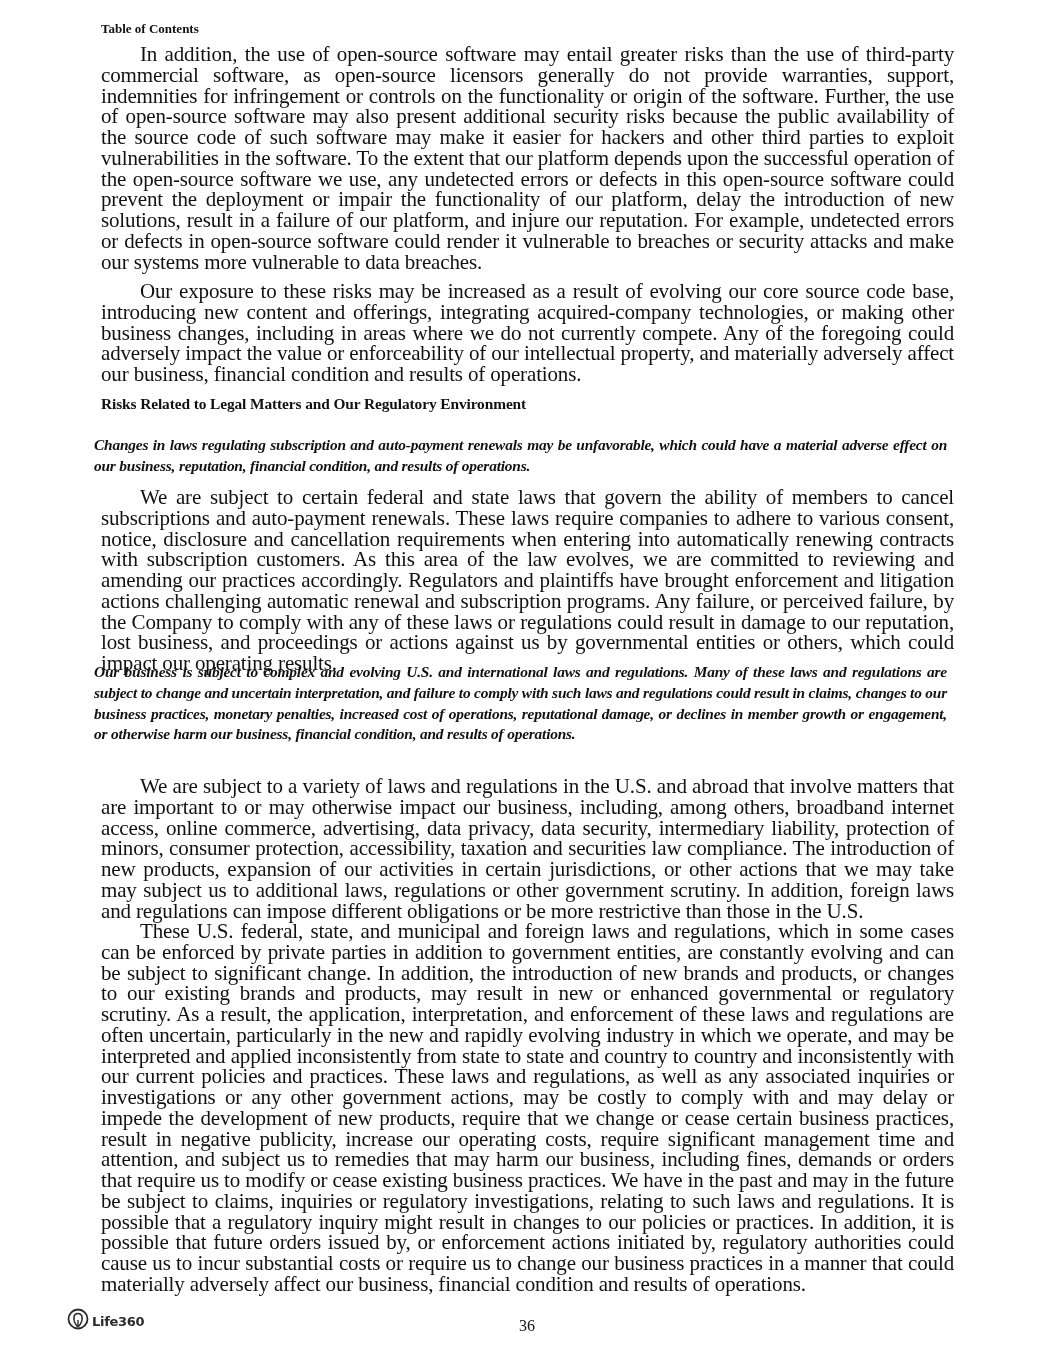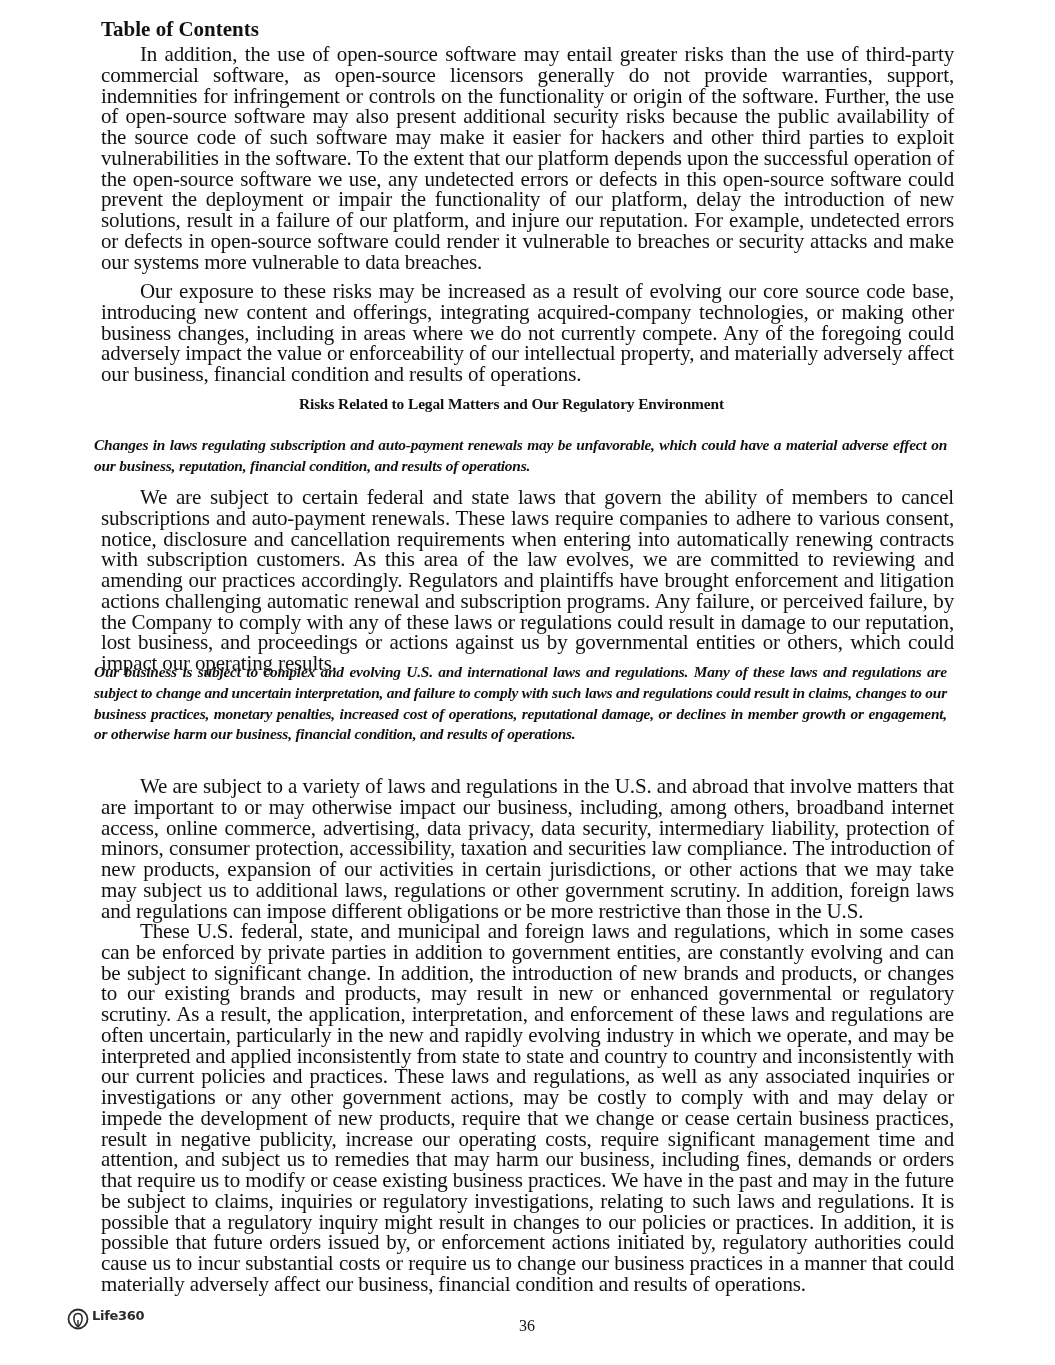--- a/index.html
+++ b/index.html
@@ -3,42 +3,41 @@
 <meta charset="utf-8">
 <style>
   html, body { margin: 0; padding: 0; background: #ffffff; }
   body {
     width: 1055px; height: 1365px; position: relative; overflow: hidden;
     font-family: "Liberation Serif", "DejaVu Serif", serif;
     color: #111111;
   }
   .toc {
     position: absolute; left: 101px; top: 19px;
-    font-weight: bold; font-size: 21px; line-height: 20px;
+    font-weight: bold; font-size: 13px; line-height: 20px;
   }
   .para {
     position: absolute; left: 101px; width: 853px;
     font-size: 21px; line-height: 20.75px;
     text-align: justify; text-indent: 39px;
     letter-spacing: -0.15px;
   }
   .heading {
-    position: absolute; left: 85px; width: 853px;
+    position: absolute; left: 101px; width: 853px;
     font-weight: bold; font-size: 15.4px; line-height: 20.75px;
     letter-spacing: -0.1px;
-    text-align: center;
   }
   .italic-heading {
     position: absolute; left: 94px; width: 853px;
     font-weight: bold; font-style: italic; font-size: 15.4px; line-height: 20.75px;
     text-align: justify; letter-spacing: -0.2px;
   }
   .footer-logo {
     position: absolute; left: 67px; top: 1308px;
-    display: flex; gap: 3px;
+    display: flex; align-items: center; gap: 3px;
   }
   .footer-logo .wordmark {
     font-family: "DejaVu Sans", sans-serif; font-weight: bold;
     font-size: 13px; color: #2b2b2b; letter-spacing: -0.3px;
   }
   .page-number {
     position: absolute; left: 519px; top: 1316px;
     font-size: 16px; line-height: 20px; text-align: right;
   }
 </style>

